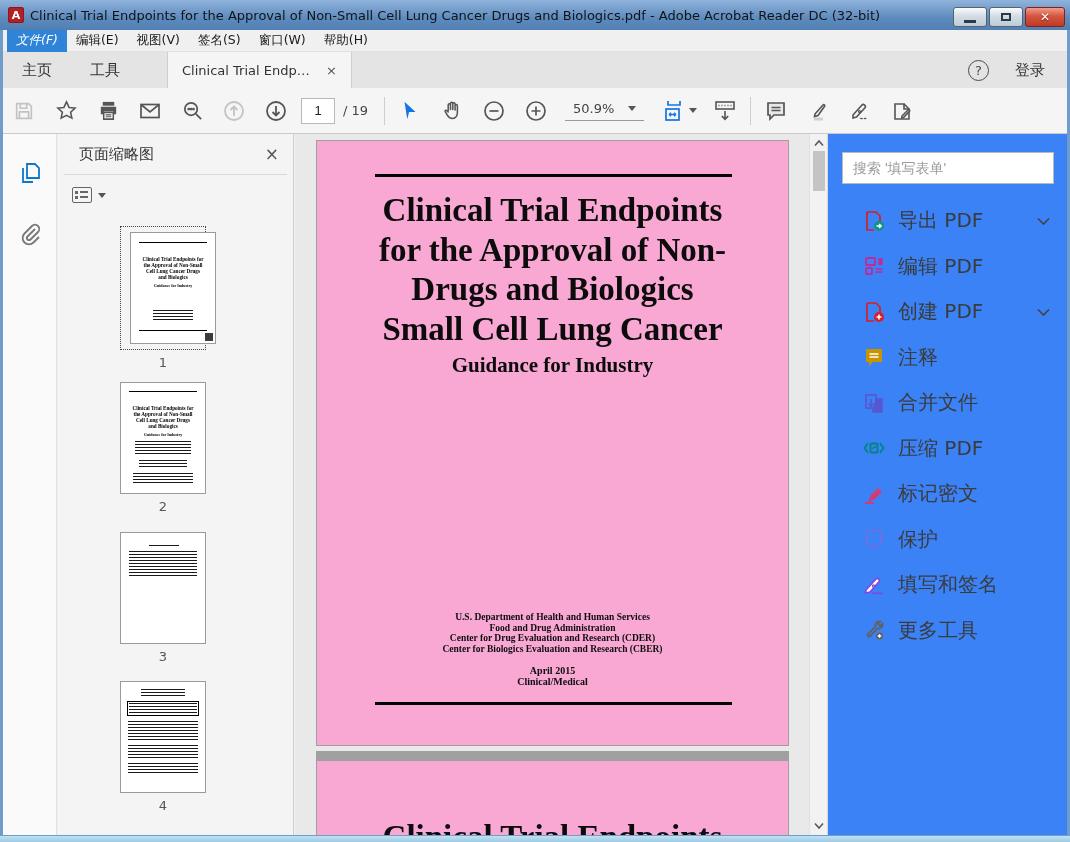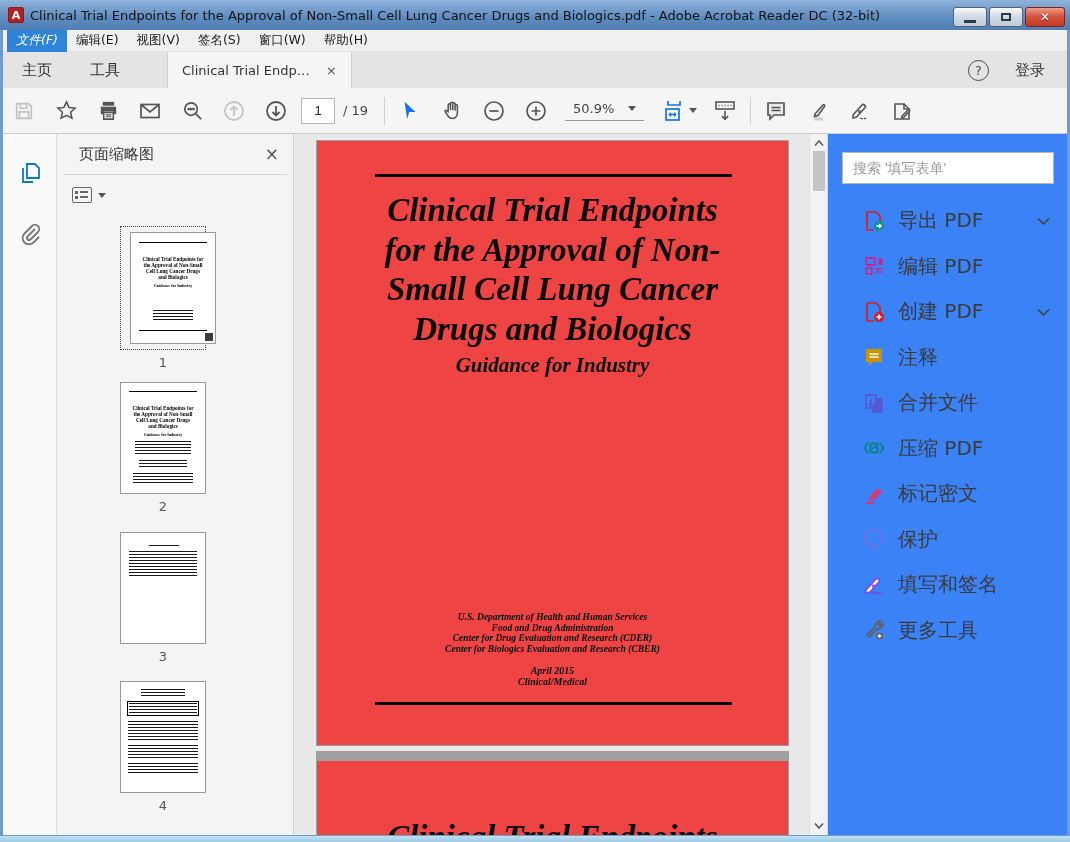--- a/index.html
+++ b/index.html
@@ -101,22 +101,22 @@
     font-size:6px; line-height:7px; text-align:center; color:#000; padding:10px 6px 0;
     transform:scale(.86); }
   .mini-sub { font-family:"Liberation Serif","DejaVu Serif",serif; font-weight:bold;
     font-size:5px; text-align:center; color:#000; transform:scale(.8); }
   .mini-rule { height:1px; background:#000; margin:6px 8px 2px; }
   .lines { background:repeating-linear-gradient(#1a1a1a 0 1px, transparent 1px 3px); }
 
   
   #viewer { position:absolute; left:292px; top:0; width:514px; height:701px;
     background:#e9e9e9; overflow:hidden; }
-  .sheet { position:absolute; left:21px; width:473px; background:#ef4444;
-    border:1px solid #9f9f9f;font-style:italic; }
+  .sheet { position:absolute; left:21px; width:473px; background:#f9a8d4;
+    border:1px solid #9f9f9f; }
   #page1 { top:6px; height:606px; }
   #page-sep { position:absolute; left:21px; top:617px; width:473px; height:9px;
     background:#a0a0a0; }
   #page2 { top:626px; height:120px; }
   .doc-rule { position:absolute; left:58px; width:357px; height:3px; background:#000; }
   #doc-title { position:absolute; left:0; top:50px; width:100%; text-align:center;
     font-family:"Liberation Serif","DejaVu Serif",serif; font-weight:bold;
     font-size:33px; line-height:39.5px; color:#0c0c0c; }
   #doc-subtitle { position:absolute; left:0; top:212px; width:100%; text-align:center;
     font-family:"Liberation Serif","DejaVu Serif",serif; font-weight:bold;
@@ -417,22 +417,22 @@
     </div>
 
     <div class="tri-right" style="left:299px; top:344px;"></div>
 
     <div id="viewer">
       <div class="sheet" id="page1">
         <div class="doc-rule" style="top:33px;"></div>
         <div id="doc-title">
           <div>Clinical Trial Endpoints</div>
           <div>for the Approval of Non-</div>
+          <div>Drugs and Biologics</div>
           <div>Small Cell Lung Cancer</div>
-          <div>Drugs and Biologics</div>
         </div>
         <div id="doc-subtitle">Guidance for Industry</div>
         <div id="agency">
           <div>U.S. Department of Health and Human Services</div>
           <div>Food and Drug Administration</div>
           <div>Center for Drug Evaluation and Research (CDER)</div>
           <div>Center for Biologics Evaluation and Research (CBER)</div>
         </div>
         <div id="docdate">
           <div>April 2015</div>

